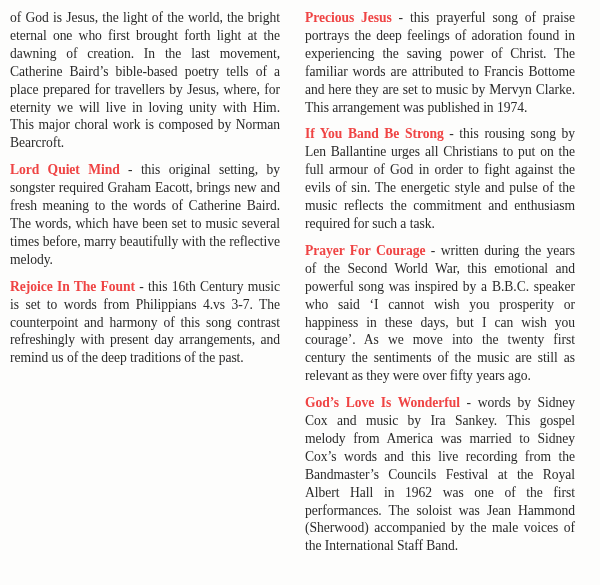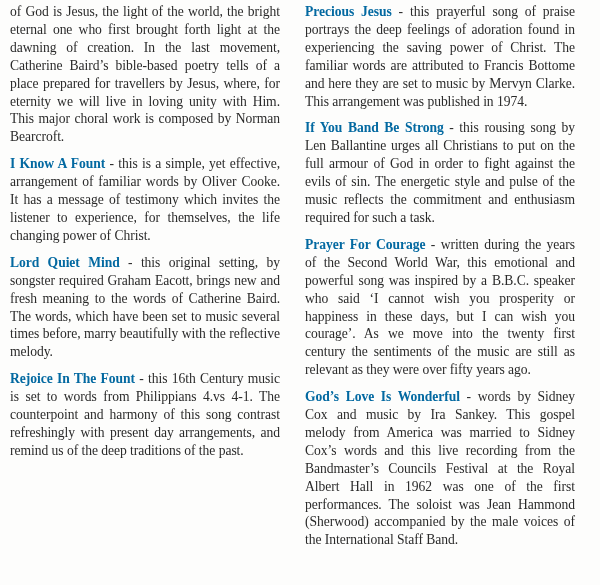--- a/index.html
+++ b/index.html
@@ -32,34 +32,33 @@
     .col-right { left: 305px; }
     .para {
       margin: 0 0 9px 0;
       font-size: 13.6px;
       line-height: 17.9px;
       text-align: justify;
       letter-spacing: -0.05px;
     }
     .para .title {
       font-weight: bold;
-      color: #0369a1;
+      color: #ef4444;
     }
-    .first { margin-top: 3px; }
+    .first { margin-top: 9px; }
   </style>
 </head>
 <body>
 
 <div class="page">
 
   <div class="col col-left">
     <p class="para first"><span class="title"></span><span>of God is Jesus, the light of the world, the bright eternal one who first brought forth light at the dawning of creation. In the last movement, Catherine Baird’s bible-based poetry tells of a place prepared for travellers by Jesus, where, for eternity we will live in loving unity with Him. This major choral work is composed by Norman Bearcroft.</span></p>
-    <p class="para"><span class="title">I Know A Fount</span><span> - this is a simple, yet effective, arrangement of familiar words by Oliver Cooke. It has a message of testimony which invites the listener to experience, for themselves, the life changing power of Christ.</span></p>
     <p class="para"><span class="title">Lord Quiet Mind</span><span> - this original setting, by songster required Graham Eacott, brings new and fresh meaning to the words of Catherine Baird. The words, which have been set to music several times before, marry beautifully with the reflective melody.</span></p>
-    <p class="para"><span class="title">Rejoice In The Fount</span><span> - this 16th Century music is set to words from Philippians 4.vs 4-1. The counterpoint and harmony of this song contrast refreshingly with present day arrangements, and remind us of the deep traditions of the past.</span></p>
+    <p class="para"><span class="title">Rejoice In The Fount</span><span> - this 16th Century music is set to words from Philippians 4.vs 3-7. The counterpoint and harmony of this song contrast refreshingly with present day arrangements, and remind us of the deep traditions of the past.</span></p>
   </div>
 
   <div class="col col-right">
     <p class="para first"><span class="title">Precious Jesus</span><span> - this prayerful song of praise portrays the deep feelings of adoration found in experiencing the saving power of Christ. The familiar words are attributed to Francis Bottome and here they are set to music by Mervyn Clarke. This arrangement was published in 1974.</span></p>
     <p class="para"><span class="title">If You Band Be Strong</span><span> - this rousing song by Len Ballantine urges all Christians to put on the full armour of God in order to fight against the evils of sin. The energetic style and pulse of the music reflects the commitment and enthusiasm required for such a task.</span></p>
     <p class="para"><span class="title">Prayer For Courage</span><span> - written during the years of the Second World War, this emotional and powerful song was inspired by a B.B.C. speaker who said ‘I cannot wish you prosperity or happiness in these days, but I can wish you courage’. As we move into the twenty first century the sentiments of the music are still as relevant as they were over fifty years ago.</span></p>
     <p class="para"><span class="title">God’s Love Is Wonderful</span><span> - words by Sidney Cox and music by Ira Sankey. This gospel melody from America was married to Sidney Cox’s words and this live recording from the Bandmaster’s Councils Festival at the Royal Albert Hall in 1962 was one of the first performances. The soloist was Jean Hammond (Sherwood) accompanied by the male voices of the International Staff Band.</span></p>
   </div>
 
 </div>

